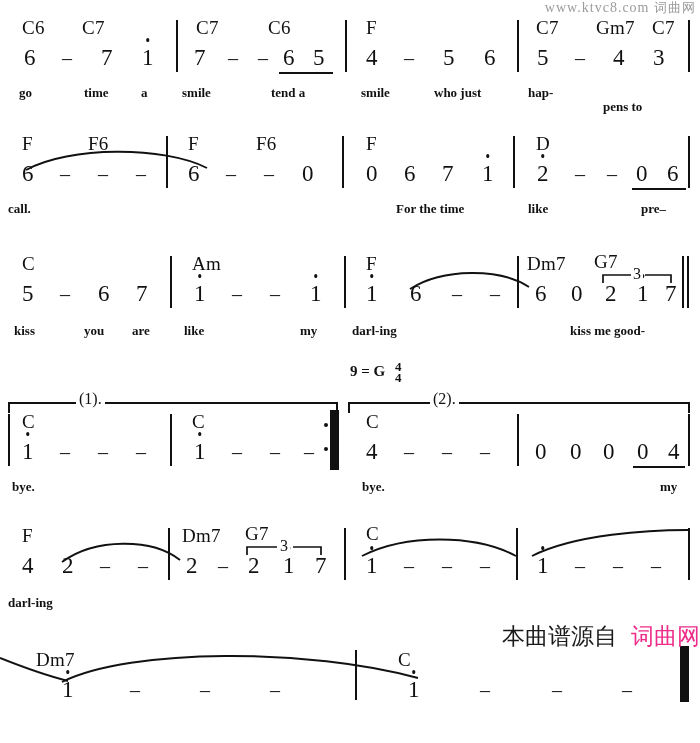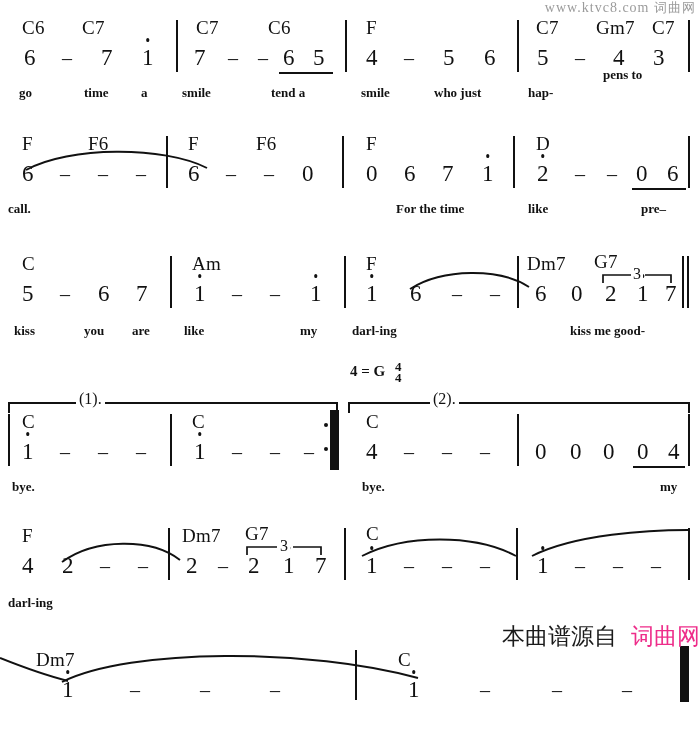--- a/index.html
+++ b/index.html
@@ -173,21 +173,21 @@
     <div class="note" style="left:653px;top:34px;">3</div>
 
     <div class="lyric" style="left:19px;top:74px;">go</div>
     <div class="lyric" style="left:84px;top:74px;">time</div>
     <div class="lyric" style="left:141px;top:74px;">a</div>
     <div class="lyric" style="left:182px;top:74px;">smile</div>
     <div class="lyric" style="left:271px;top:74px;">tend a</div>
     <div class="lyric" style="left:361px;top:74px;">smile</div>
     <div class="lyric" style="left:434px;top:74px;">who just</div>
     <div class="lyric" style="left:528px;top:74px;">hap-</div>
-    <div class="lyric" style="left:603px;top:56px;">pens to</div>
+    <div class="lyric" style="left:603px;top:88px;">pens to</div>
   </div>
 
   <div class="system" style="top:128px;height:100px;">
     <div class="barline" style="left:166px;top:8px;height:52px;"></div>
     <div class="barline" style="left:342px;top:8px;height:52px;"></div>
     <div class="barline" style="left:513px;top:8px;height:52px;"></div>
     <div class="barline" style="left:688px;top:8px;height:52px;"></div>
 
     <div class="arc" style="left:24px;top:20px;width:185px;height:24px;">
       <svg width="185" height="24" viewBox="0 0 185 24">
@@ -282,21 +282,21 @@
     <div class="lyric" style="left:132px;top:76px;">are</div>
     <div class="lyric" style="left:184px;top:76px;">like</div>
     <div class="lyric" style="left:300px;top:76px;">my</div>
     <div class="lyric" style="left:352px;top:76px;">darl-ing</div>
     <div class="lyric" style="left:570px;top:76px;">kiss me good-</div>
   </div>
 
   <div class="system" style="top:390px;height:115px;">
 
     <div class="keysig" style="left:350px;top:-28px;">
-      <span>4 = G</span>
+      <span>9 = G</span>
       <span class="meter">
         <span>4</span>
         <span>4</span>
       </span>
     </div>
 
     <div class="volta" style="left:8px;top:12px;width:330px;height:12px;">
       <div class="vtop" style="left:0;width:330px;"></div>
       <div class="vleg" style="left:0;"></div>
       <div class="vleg" style="left:328px;"></div>

